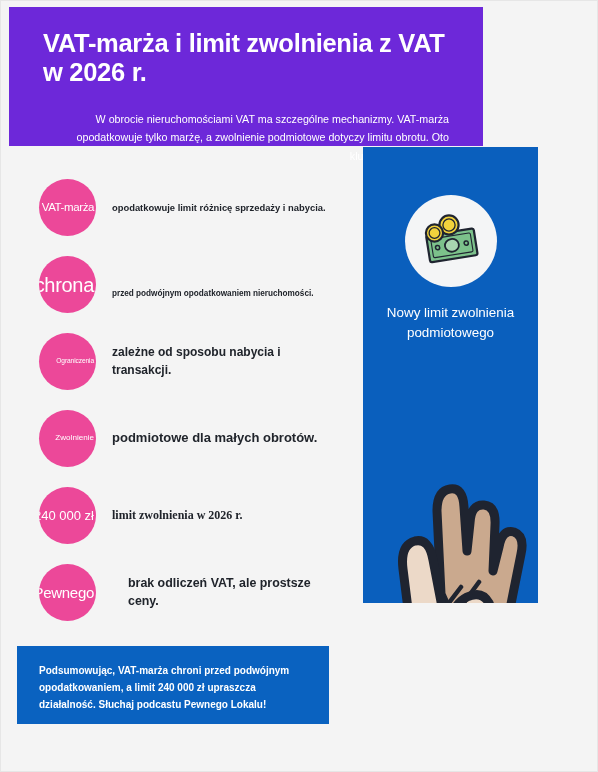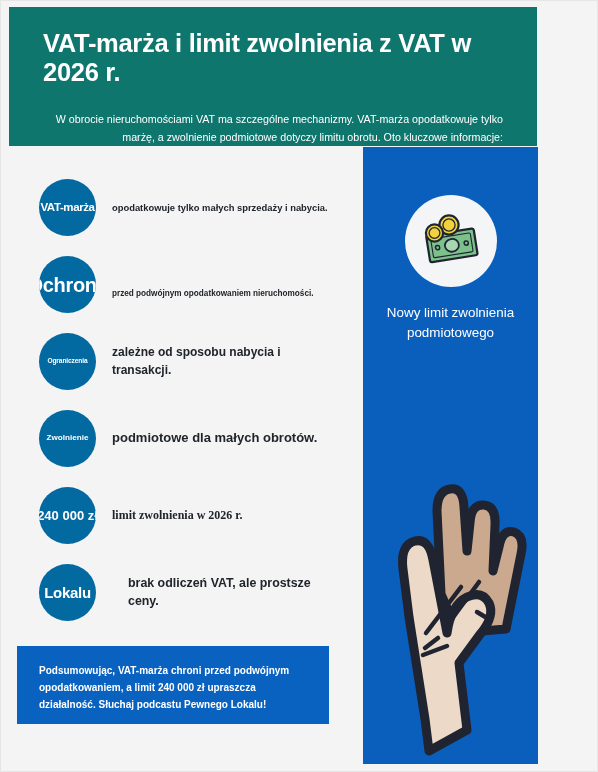--- a/index.html
+++ b/index.html
@@ -16,23 +16,23 @@
     font-family: "Liberation Sans", sans-serif;
     box-sizing: border-box;
     border: 1px solid #e6e6e6;
   }
 
   
   .header {
     position: absolute;
     left: 8px;
     top: 6px;
-    width: 528px;
+    width: 474px;
     height: 139px;
-    background: #0f766e;
+    background: #6d28d9;
     box-sizing: border-box;
     padding: 22px 34px 0 34px;
   }
   .header-title {
     margin: 0;
     color: #ffffff;
     font-size: 25.5px;
     font-weight: bold;
     letter-spacing: -0.3px;
     line-height: 1.15;
@@ -58,27 +58,27 @@
     display: flex;
     align-items: center;
     height: 57px;
     margin-bottom: 20px;
   }
   .badge {
     flex: 0 0 auto;
     width: 57px;
     height: 57px;
     border-radius: 50%;
-    background: #0369a1;
+    background: #ec4899;
     color: #ffffff;
     display: flex;
     align-items: center;
-    justify-content: center;
+    justify-content: flex-end;
     text-align: center;
-    font-weight: bold;
+    font-weight: normal;
     box-sizing: border-box;
     padding: 0 2px;
     overflow: hidden;
   }
   .badge span { display: block; line-height: 1; white-space: nowrap; }
   .badge.s1 span { font-size: 11.5px; letter-spacing: -0.4px; }
   .badge.s2 span { font-size: 20px; letter-spacing: -0.3px; }
   .badge.s3 span { font-size: 6.6px; letter-spacing: -0.1px; }
   .badge.s4 span { font-size: 8.1px; }
   .badge.s5 span { font-size: 13px; }
@@ -115,21 +115,21 @@
     line-height: 1.72;
     font-weight: bold;
   }
 
   
   .panel {
     position: absolute;
     left: 362px;
     top: 146px;
     width: 175px;
-    height: 617px;
+    height: 456px;
     background: #0a5fbd;
     overflow: hidden;
   }
   .icon-circle {
     position: absolute;
     left: 42px;
     top: 48px;
     width: 92px;
     height: 92px;
     border-radius: 50%;
@@ -165,21 +165,21 @@
     <h1 class="header-title">VAT-marża i limit zwolnienia z VAT w 2026 r.</h1>
     <p class="header-sub">W obrocie nieruchomościami VAT ma szczególne mechanizmy. VAT-marża opodatkowuje tylko marżę, a zwolnienie podmiotowe dotyczy limitu obrotu. Oto kluczowe informacje:</p>
   </div>
 
   <div class="list">
 
     <div class="row">
       <div class="badge s1">
         <span>VAT-marża</span>
       </div>
-      <div class="row-text t1">opodatkowuje tylko małych sprzedaży i nabycia.</div>
+      <div class="row-text t1">opodatkowuje limit różnicę sprzedaży i nabycia.</div>
     </div>
 
     <div class="row">
       <div class="badge s2">
         <span>Ochrona</span>
       </div>
       <div class="row-text t2">przed podwójnym opodatkowaniem nieruchomości.</div>
     </div>
 
     <div class="row">
@@ -198,21 +198,21 @@
 
     <div class="row">
       <div class="badge s5">
         <span>240 000 zł</span>
       </div>
       <div class="row-text t5">limit zwolnienia w 2026 r.</div>
     </div>
 
     <div class="row">
       <div class="badge s6">
-        <span>Lokalu</span>
+        <span>Pewnego</span>
       </div>
       <div class="row-text t6">brak odliczeń VAT, ale prostsze ceny.</div>
     </div>
 
   </div>
 
   <div class="summary">
     <p>Podsumowując, VAT-marża chroni przed podwójnym opodatkowaniem, a limit 240 000 zł upraszcza działalność. Słuchaj podcastu Pewnego Lokalu!</p>
   </div>
 

